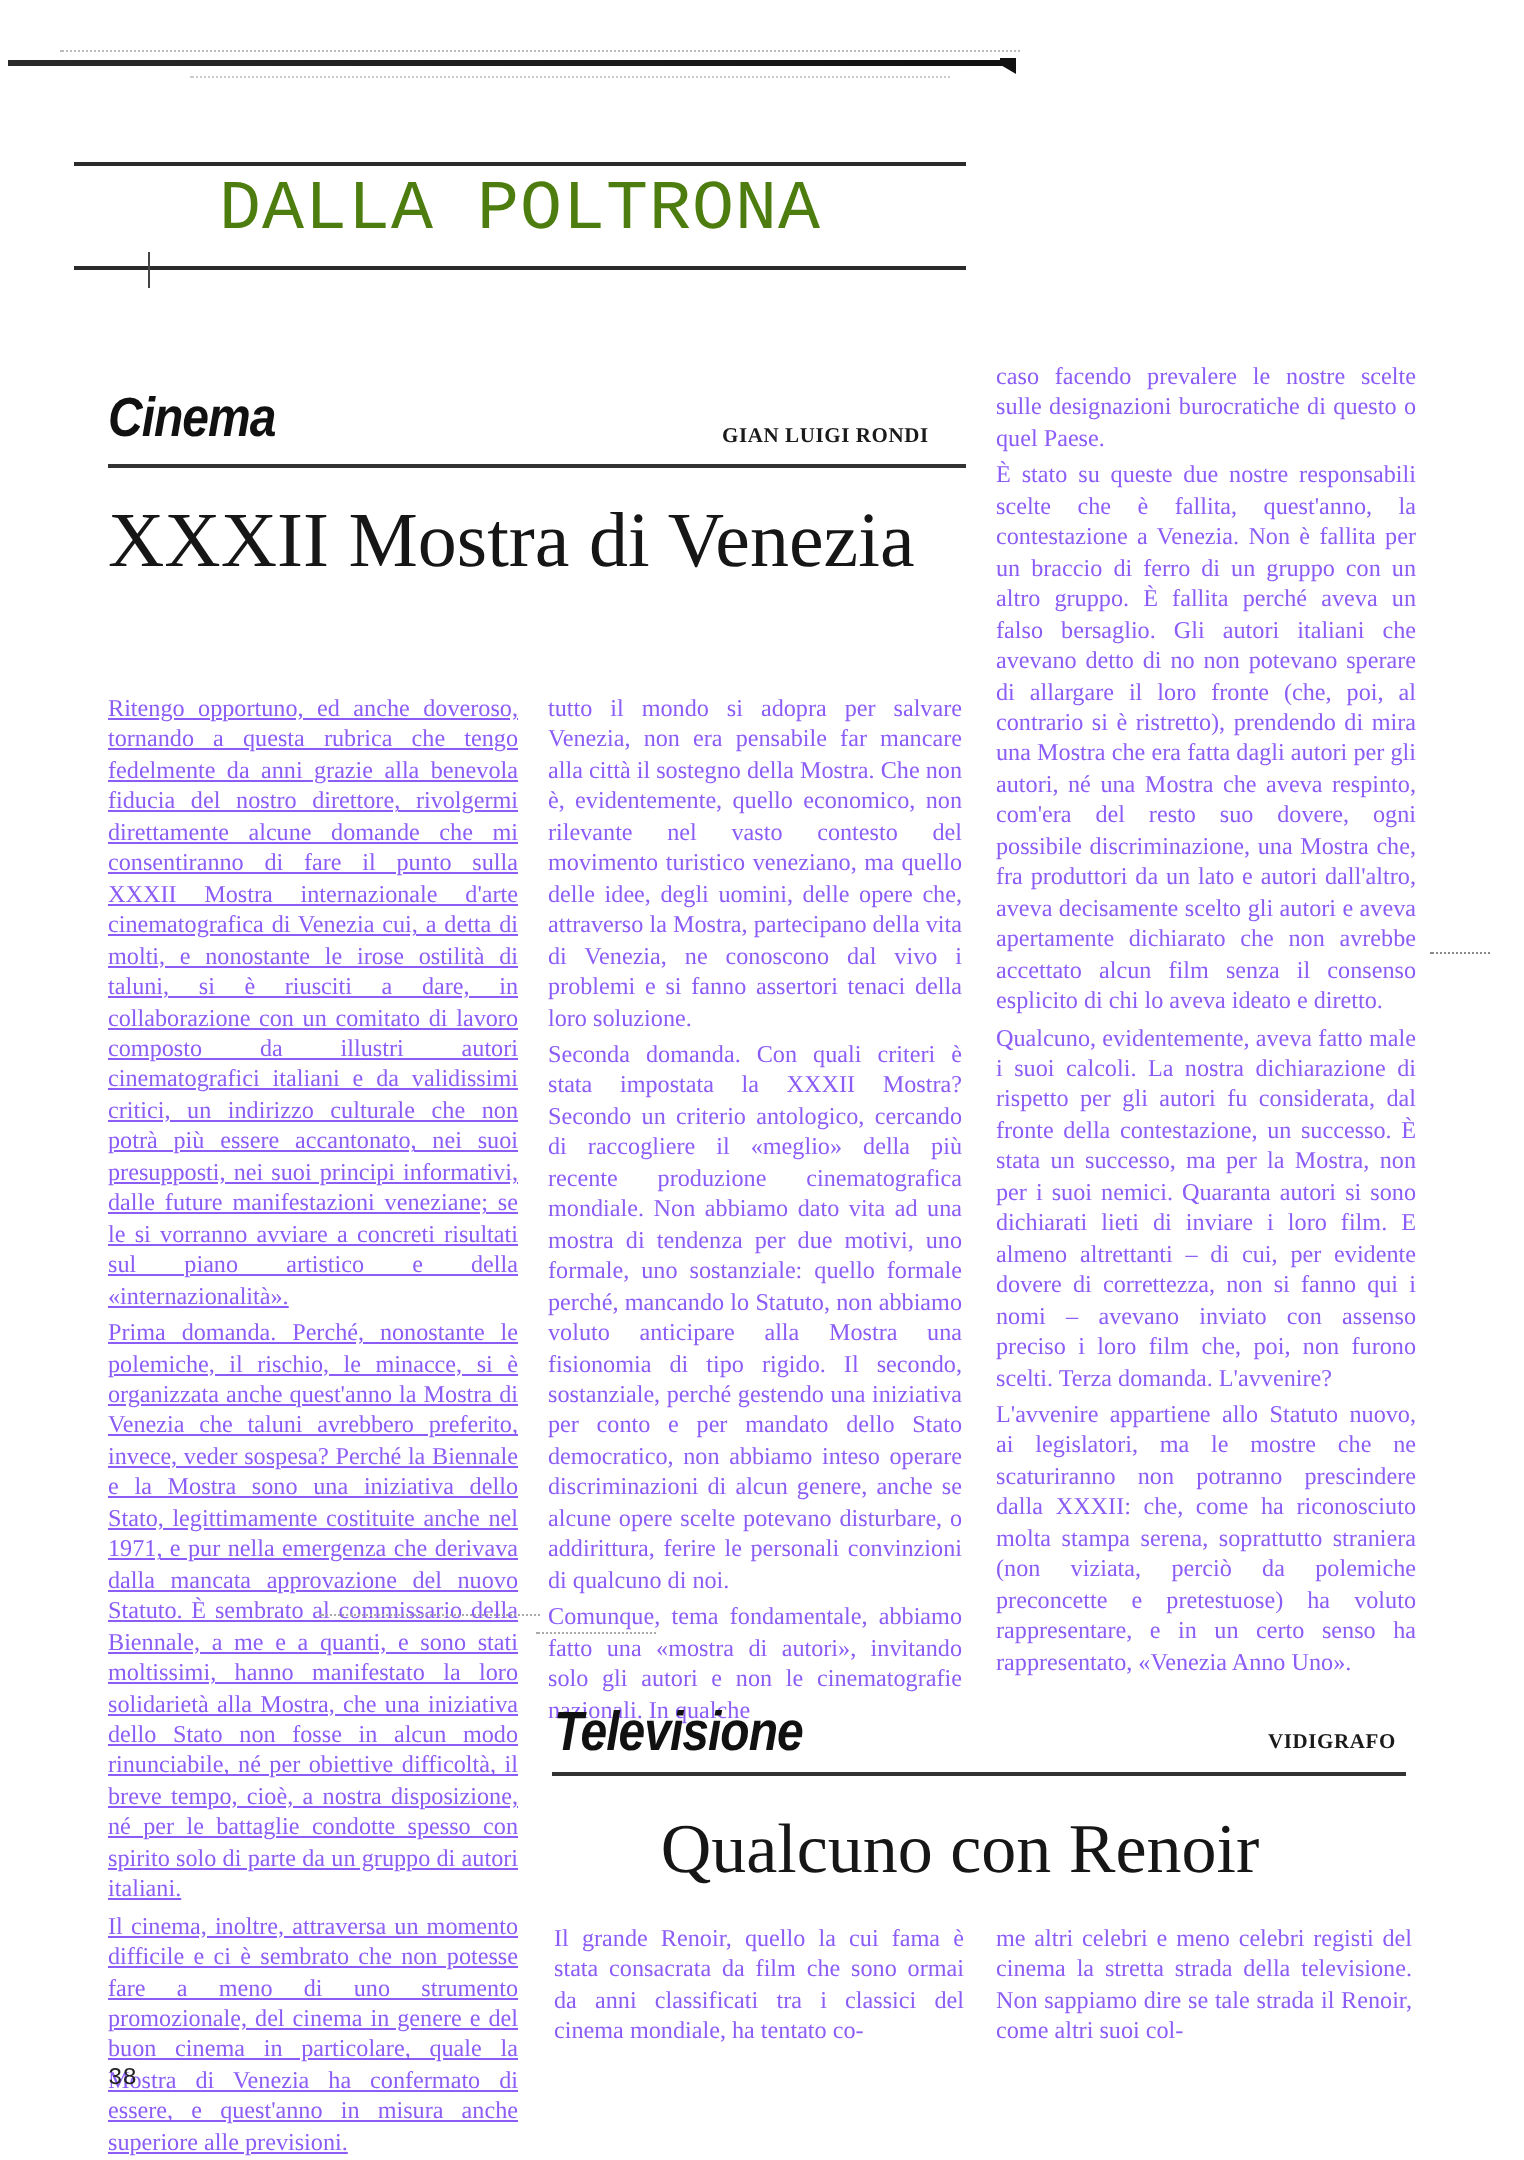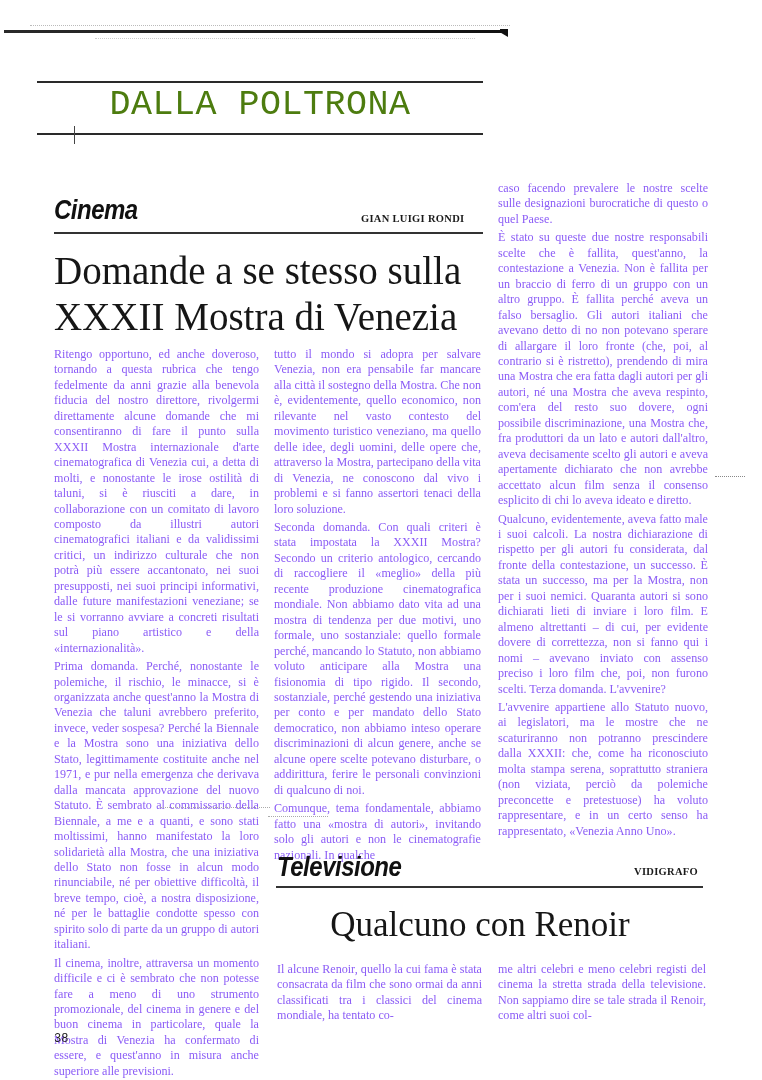--- a/index.html
+++ b/index.html
@@ -18,21 +18,21 @@
   .article-rule { position: absolute; height: 1.5px; background: #333; }
 
   .headline { position: absolute; font-family: "Liberation Serif", serif; color: #161616; }
   .hl-main { left: 54px; top: 248px; width: 440px; font-size: 39px; line-height: 46px; }
   .hl-main div { white-space: nowrap; }
   .hl-tv { left: 270px; top: 905px; width: 420px; text-align: center; font-size: 35px; line-height: 40px; }
 
   .col { position: absolute; font-family: "Liberation Serif", serif; font-size: 12.1px; line-height: 15.45px; color: #8b5cf6; text-align: justify; hyphens: manual; }
   .col p { margin: 0; }
   .col p + p { margin-top: 3px; }
-  .col1 { left: 54px; top: 347px; width: 205px; }
+  .col1 { left: 54px; top: 347px; width: 205px; text-decoration: underline; }
   .col2 { left: 274px; top: 347px; width: 207px; }
   .col3 { left: 498px; top: 181px; width: 210px; }
   .tv1 { left: 277px; top: 962px; width: 205px; }
   .tv2 { left: 498px; top: 962px; width: 208px; }
 
   .page-num { position: absolute; left: 54px; top: 1032px; font-family: Liberation Mono, monospace; font-size: 12px; color: #222; }
   .margin-mark { position: absolute; left: 715px; top: 476px; width: 30px; border-top: 1px dotted #888; }
   .margin-mark2 { position: absolute; left: 160px; top: 807px; width: 110px; border-top: 1px dotted #aaa; }
   .margin-mark3 { position: absolute; left: 268px; top: 816px; width: 60px; border-top: 1px dotted #aaa; }
 </style>
@@ -47,21 +47,20 @@
 <div class="section-rule" style="top:81px;"></div>
 <div class="masthead">DALLA POLTRONA</div>
 <div class="section-rule" style="top:133px;"></div>
 <div class="tick"></div>
 
 <div class="section-label" style="left:54px; top:194px;">Cinema</div>
 <div class="byline" style="left:361px; top:213px;">GIAN LUIGI RONDI</div>
 <div class="article-rule" style="left:54px; top:232px; width:429px;"></div>
 
 <div class="headline hl-main">
-  <div>Domande a se stesso sulla</div>
   <div>XXXII Mostra di Venezia</div>
 </div>
 
 <div class="col col1">
   <p>Ritengo opportuno, ed anche doveroso, tornando a questa rubrica che tengo fedelmente da anni grazie alla benevola fiducia del nostro direttore, rivolgermi direttamente alcune domande che mi consentiranno di fare il punto sulla XXXII Mostra internazionale d'arte cinematografica di Venezia cui, a detta di molti, e nonostante le irose ostilità di taluni, si è riusciti a dare, in collaborazione con un comitato di lavoro composto da illustri autori cinematografici italiani e da validissimi critici, un indirizzo culturale che non potrà più essere accantonato, nei suoi presupposti, nei suoi principi informativi, dalle future manifestazioni veneziane; se le si vorranno avviare a concreti risultati sul piano artistico e della «internazionalità».</p>
   <p>Prima domanda. Perché, nonostante le polemiche, il rischio, le minacce, si è organizzata anche quest'anno la Mostra di Venezia che taluni avrebbero preferito, invece, veder sospesa? Perché la Biennale e la Mostra sono una iniziativa dello Stato, legittimamente costituite anche nel 1971, e pur nella emergenza che derivava dalla mancata approvazione del nuovo Statuto. È sembrato al commissario della Biennale, a me e a quanti, e sono stati moltissimi, hanno manifestato la loro solidarietà alla Mostra, che una iniziativa dello Stato non fosse in alcun modo rinunciabile, né per obiettive difficoltà, il breve tempo, cioè, a nostra disposizione, né per le battaglie condotte spesso con spirito solo di parte da un gruppo di autori italiani.</p>
   <p>Il cinema, inoltre, attraversa un momento difficile e ci è sembrato che non potesse fare a meno di uno strumento promozionale, del cinema in genere e del buon cinema in particolare, quale la Mostra di Venezia ha confermato di essere, e quest'anno in misura anche superiore alle previsioni.</p>
 
 </div>
 
@@ -82,19 +81,19 @@
 <div class="margin-mark2"></div>
 <div class="margin-mark3"></div>
 
 <div class="section-label" style="left:277px; top:851px;">Televisione</div>
 <div class="byline" style="left:634px; top:866px;">VIDIGRAFO</div>
 <div class="article-rule" style="left:276px; top:886px; width:427px;"></div>
 
 <div class="headline hl-tv">Qualcuno con Renoir</div>
 
 <div class="col tv1">
-  <p>Il alcune Renoir, quello la cui fama è stata consacrata da film che sono ormai da anni classificati tra i classici del cinema mondiale, ha tentato co-</p>
+  <p>Il grande Renoir, quello la cui fama è stata consacrata da film che sono ormai da anni classificati tra i classici del cinema mondiale, ha tentato co-</p>
 </div>
 <div class="col tv2">
   <p>me altri celebri e meno celebri registi del cinema la stretta strada della televisione. Non sappiamo dire se tale strada il Renoir, come altri suoi col-</p>
 </div>
 
 <div class="page-num">38</div>
 
 </body></html>

